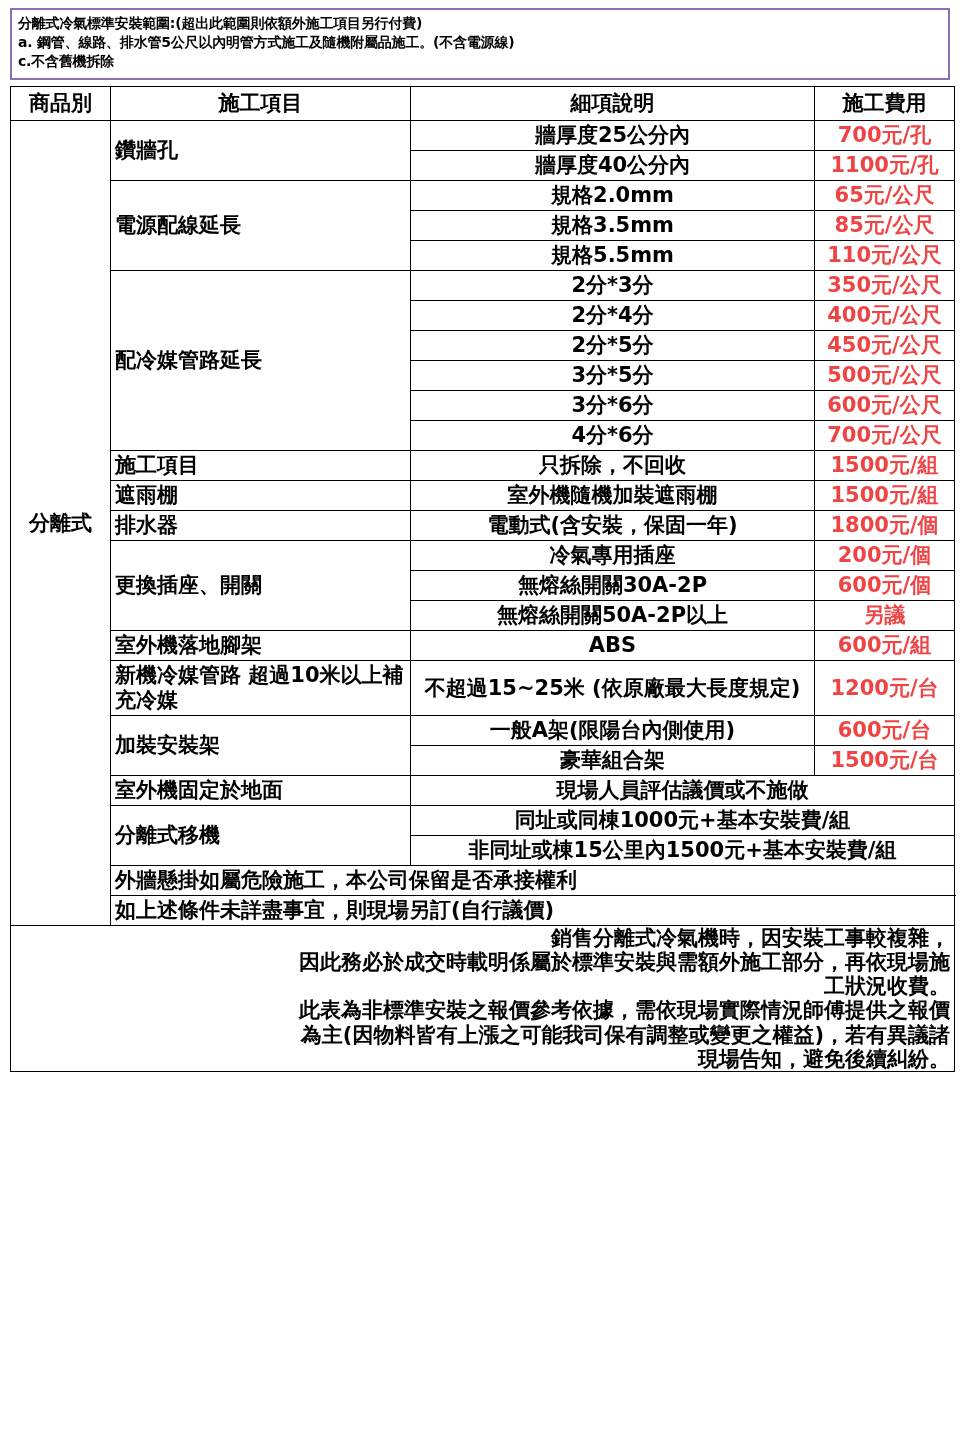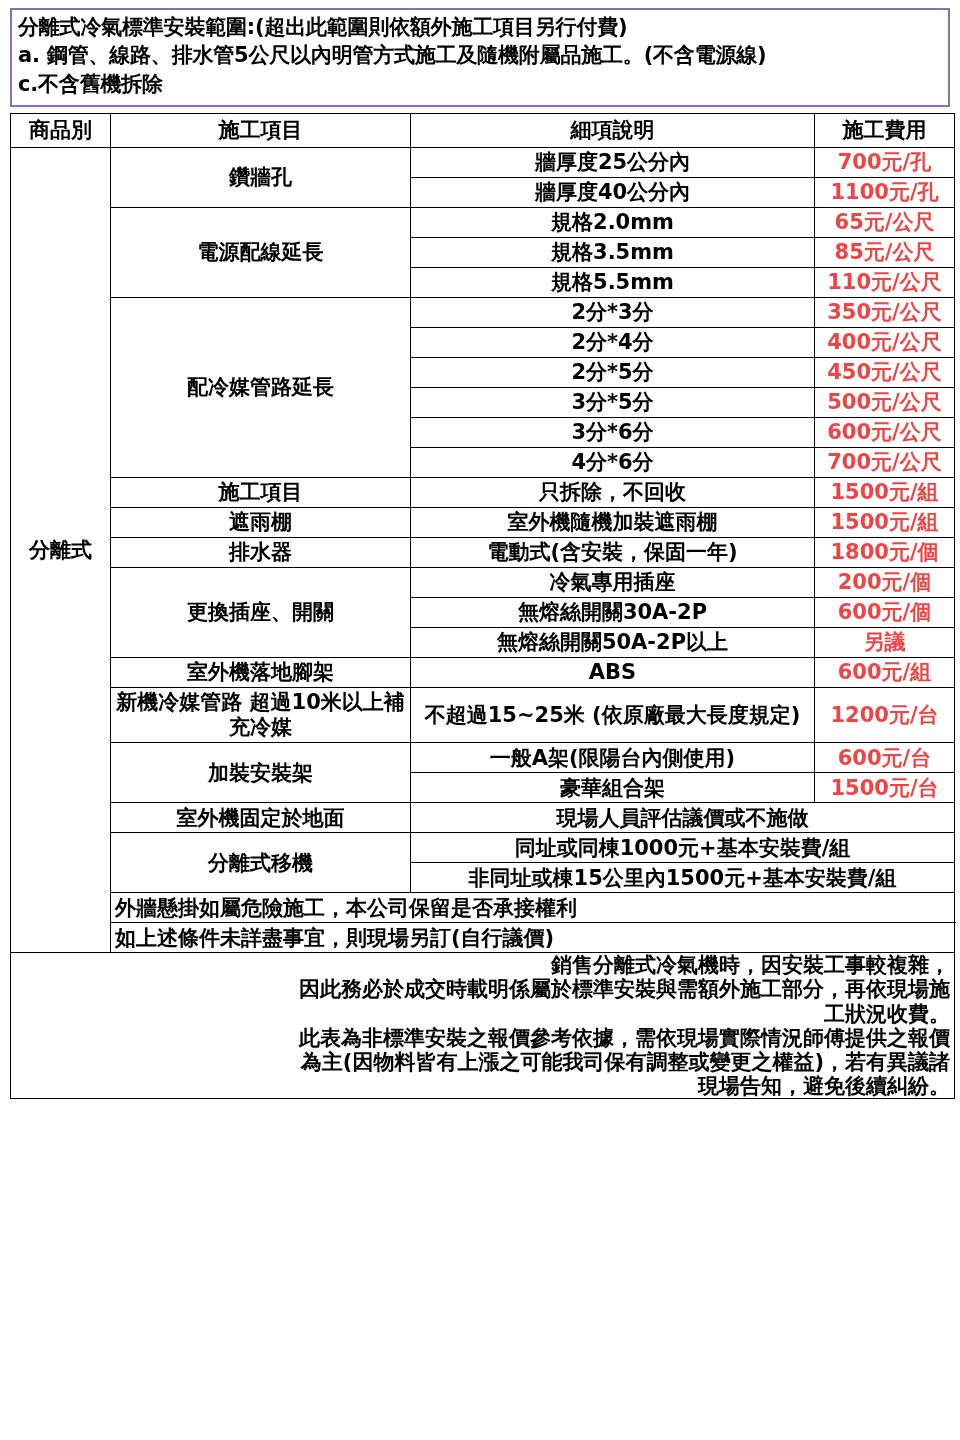--- a/index.html
+++ b/index.html
@@ -25,21 +25,21 @@
   
   .notice {
     border: 2px solid #8b6fb0;
     box-sizing: border-box;
     padding: 4px 6px 6px 6px;
     margin: 2px 2px 6px 2px;
     line-height: 1.30;
   }
   .notice p {
     margin: 0 0 1px 0;
-    font-size: 21px;
+    font-size: 14px;
     font-weight: bold;
     letter-spacing: -0.2px;
     white-space: pre-wrap;
   }
 
   
   table.pricing {
     border-collapse: collapse;
     width: 944px;
     table-layout: fixed;
@@ -62,21 +62,20 @@
   thead th {
     text-align: center;
     font-size: 22px;
     height: 34px;
   }
   td.cat {
     text-align: center;
     font-size: 23px;
   }
   td.item {
-    text-align: center;
     font-size: 22px;
   }
   td.item.two-line {
     line-height: 1.2;
     padding-top: 2px;
     padding-bottom: 2px;
   }
   td.detail {
     text-align: center;
     font-size: 21px;

